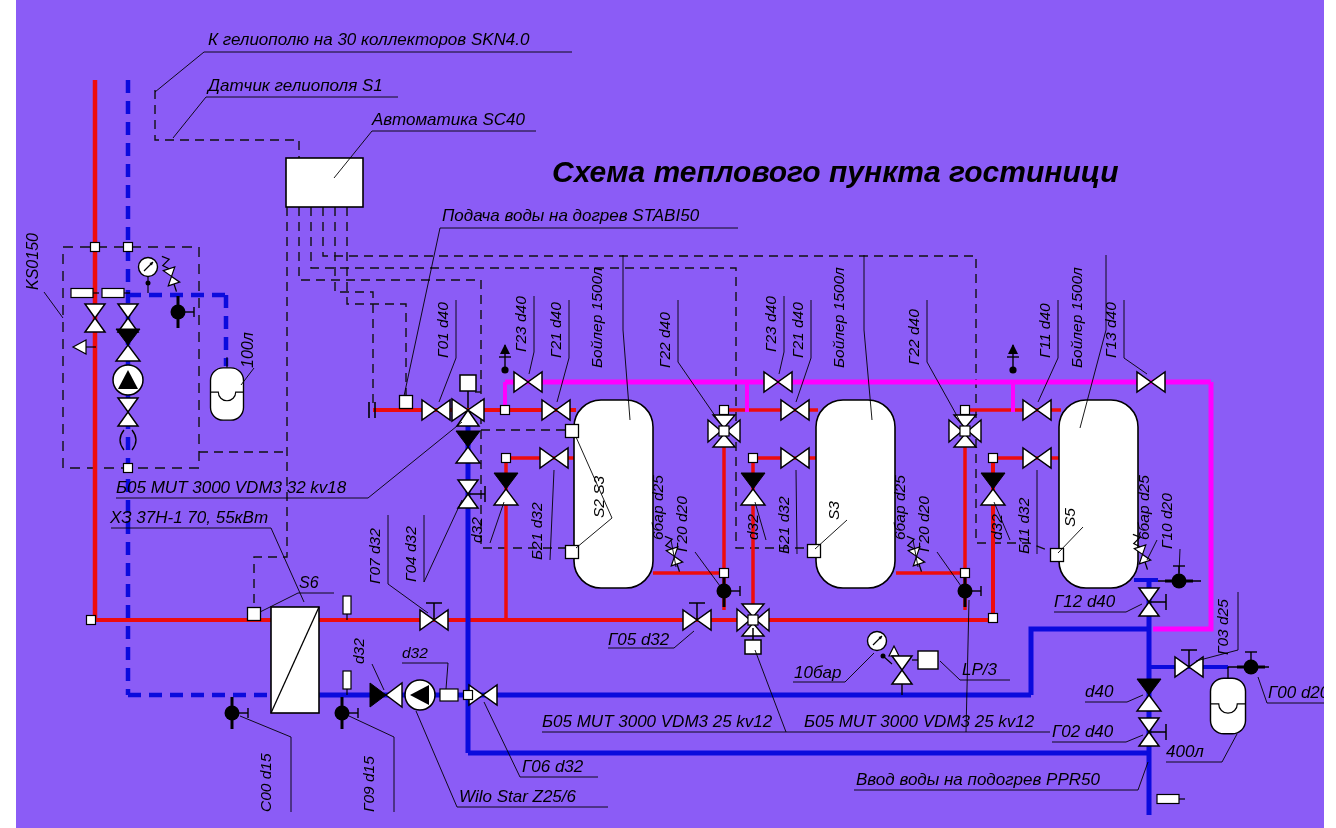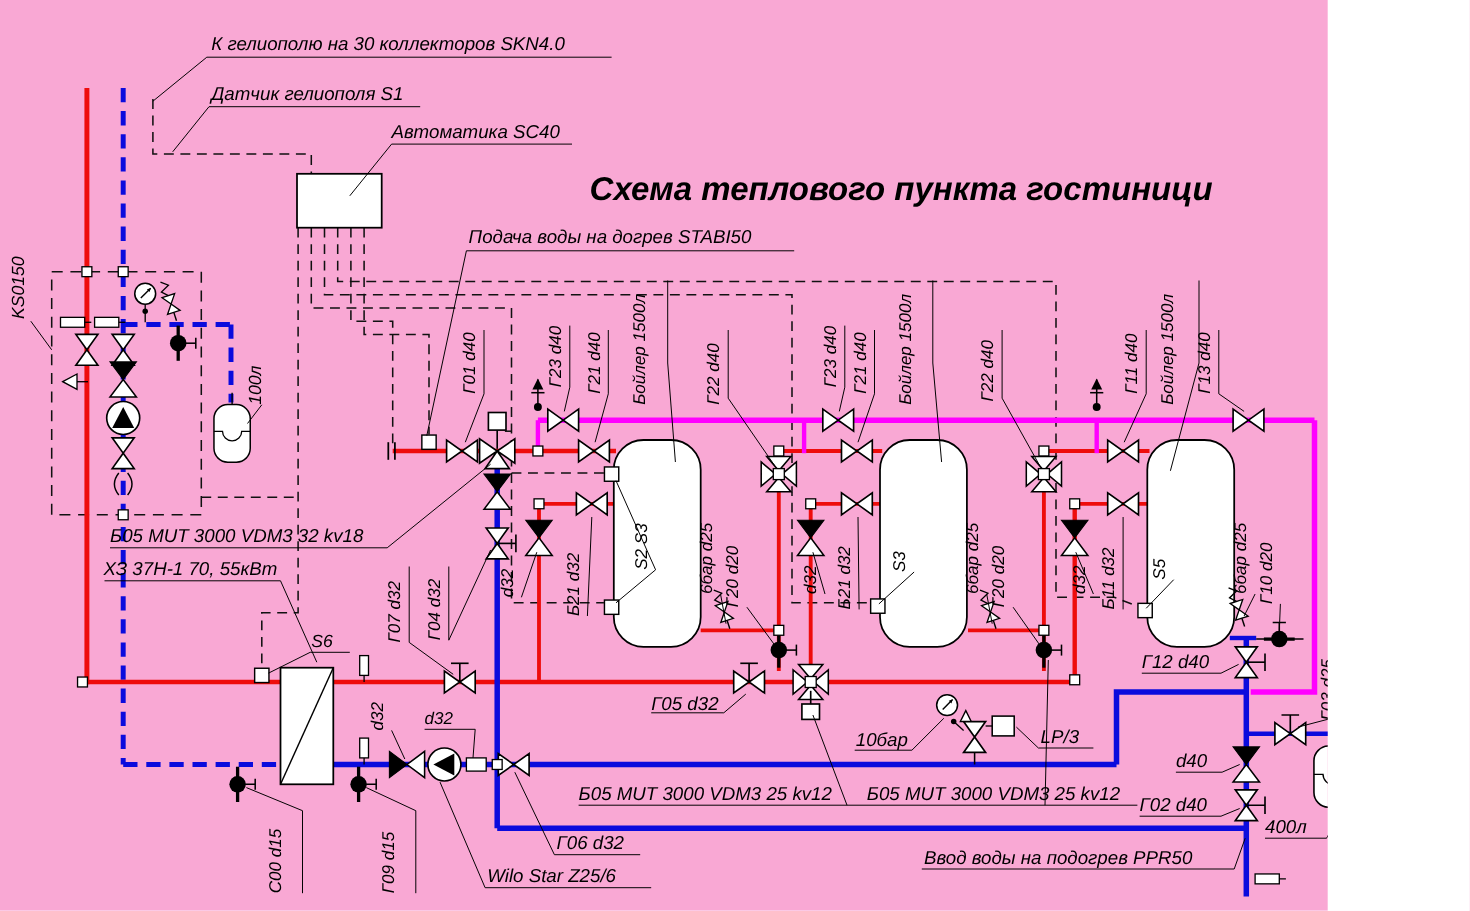--- a/index.html
+++ b/index.html
@@ -1,17 +1,17 @@
 <!DOCTYPE html>
 <html><head>
 <meta charset="utf-8">
 <style>
   html,body{margin:0;padding:0;background:#ffffff;}
-  #stage{position:relative;width:1207px;height:828px;background:#f9a8d4;overflow:hidden;
-         font-family:"Liberation Sans", sans-serif;}
+  #stage{position:relative;width:1308px;height:828px;background:#8b5cf6;overflow:hidden;
+         font-family:"Liberation Sans", sans-serif;margin-left:16px;}
   svg{position:absolute;left:0;top:0;}
   text{font-family:"Liberation Sans", sans-serif;font-style:italic;fill:#000;}
   .pipe-hot{stroke:var(--hot);fill:none;}
   .pipe-cold{stroke:var(--cold);fill:none;}
   .pipe-sol{stroke:var(--sol);fill:none;}
   .wire{stroke:#111;stroke-width:1.4;fill:none;stroke-dasharray:9 6;}
   .lead{stroke:#000;stroke-width:0.9;fill:none;}
 </style>
 </head>
 <body>

